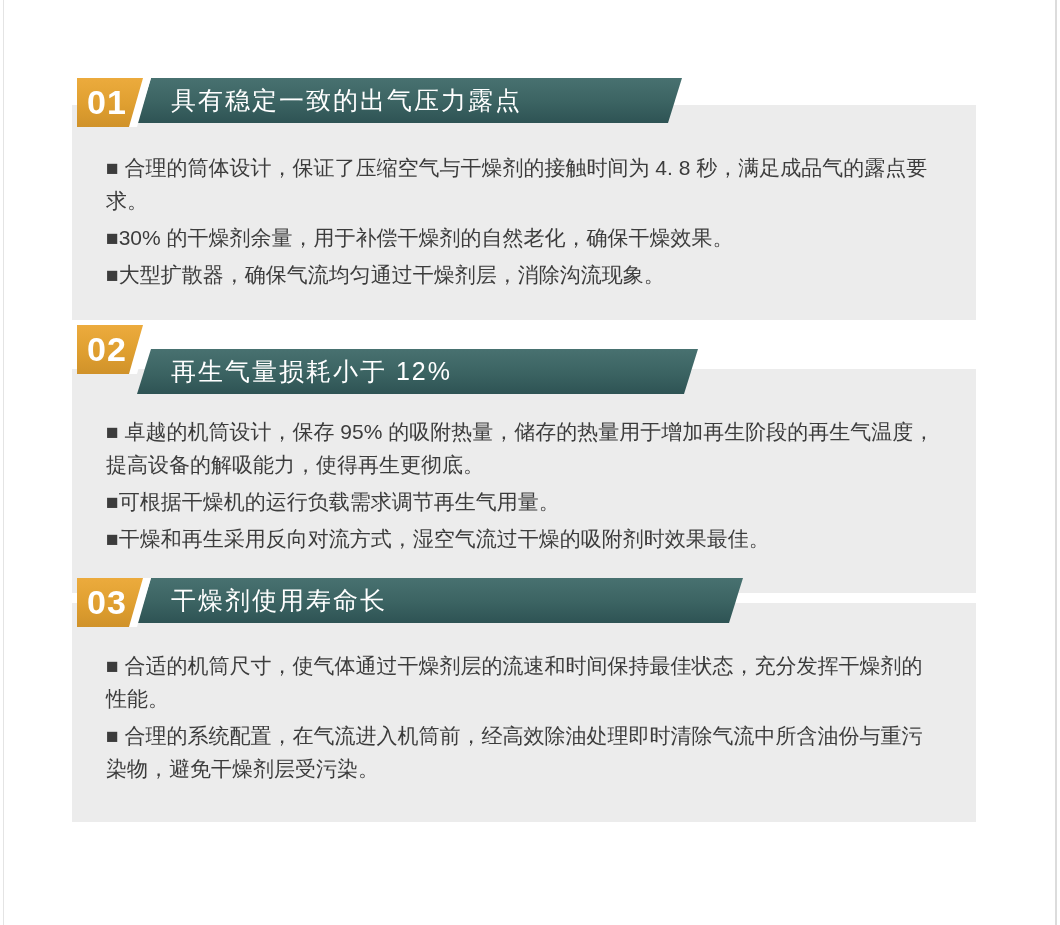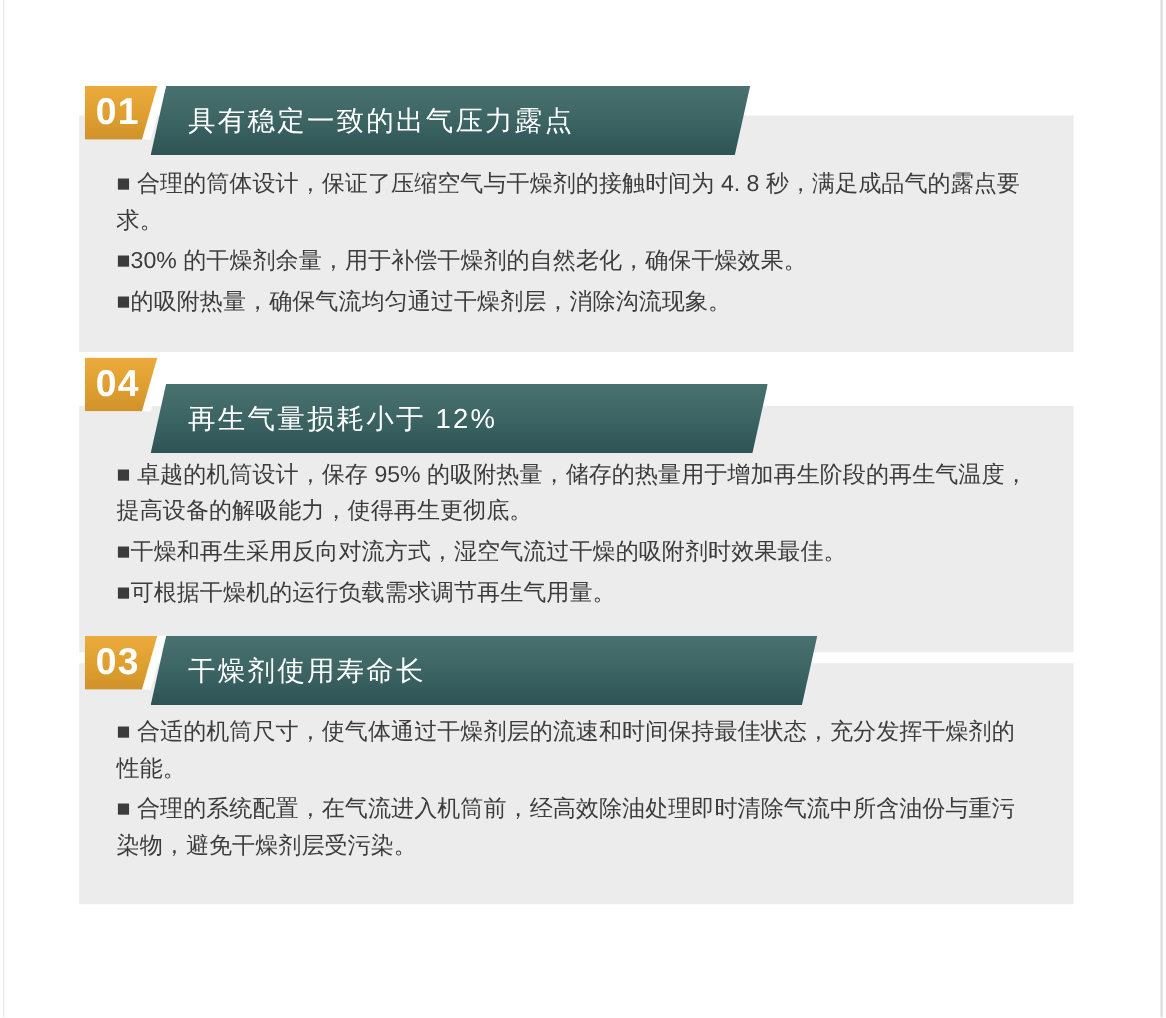--- a/index.html
+++ b/index.html
@@ -41,21 +41,21 @@
     color:#ffffff;font-size:34px;font-weight:bold;
     padding-right:10px;box-sizing:border-box;
     letter-spacing:1px;
   }
   .gap-stripe{
     width:8px;height:49px;margin-left:-11px;
     transform:skewX(-16deg);
     background:#ffffff;z-index:3;
   }
   .teal{
-    height:63px;margin-left:-7px;
+    height:45px;margin-left:-7px;
     background:linear-gradient(180deg,#487170 0%,#3b6362 55%,#2e5354 100%);
     clip-path:polygon(14px 0,100% 0,calc(100% - 14px) 100%,0 100%);
     display:flex;align-items:center;
     box-sizing:border-box;padding-left:34px;
     color:#ffffff;font-size:25px;letter-spacing:2px;
   }
   .s1 .teal{width:545px;}
   .s2 .teal{width:561px;margin-top:24px;}
   .s3 .teal{width:606px;}
 </style>
@@ -63,37 +63,37 @@
 <body>
 
 <div class="page">
   <div class="edge-line left"></div>
   <div class="edge-line right"></div>
 
   <div class="feature s1">
     <div class="box">
       <p>■ 合理的筒体设计，保证了压缩空气与干燥剂的接触时间为 4. 8 秒，满足成品气的露点要求。</p>
       <p>■30% 的干燥剂余量，用于补偿干燥剂的自然老化，确保干燥效果。</p>
-      <p>■的吸附热量，确保气流均匀通过干燥剂层，消除沟流现象。</p>
+      <p>■大型扩散器，确保气流均匀通过干燥剂层，消除沟流现象。</p>
     </div>
     <div class="banner">
       <div class="badge">01</div>
       <div class="gap-stripe"></div>
       <div class="teal">具有稳定一致的出气压力露点</div>
     </div>
   </div>
 
   <div class="feature s2">
     <div class="box">
       <p>■ 卓越的机筒设计，保存 95% 的吸附热量，储存的热量用于增加再生阶段的再生气温度，提高设备的解吸能力，使得再生更彻底。</p>
+      <p>■可根据干燥机的运行负载需求调节再生气用量。</p>
       <p>■干燥和再生采用反向对流方式，湿空气流过干燥的吸附剂时效果最佳。</p>
-      <p>■可根据干燥机的运行负载需求调节再生气用量。</p>
     </div>
     <div class="banner">
-      <div class="badge">04</div>
+      <div class="badge">02</div>
       <div class="gap-stripe"></div>
       <div class="teal">再生气量损耗小于 12%</div>
     </div>
   </div>
 
   <div class="feature s3">
     <div class="box">
       <p>■ 合适的机筒尺寸，使气体通过干燥剂层的流速和时间保持最佳状态，充分发挥干燥剂的性能。</p>
       <p>■ 合理的系统配置，在气流进入机筒前，经高效除油处理即时清除气流中所含油份与重污染物，避免干燥剂层受污染。</p>
     </div>

